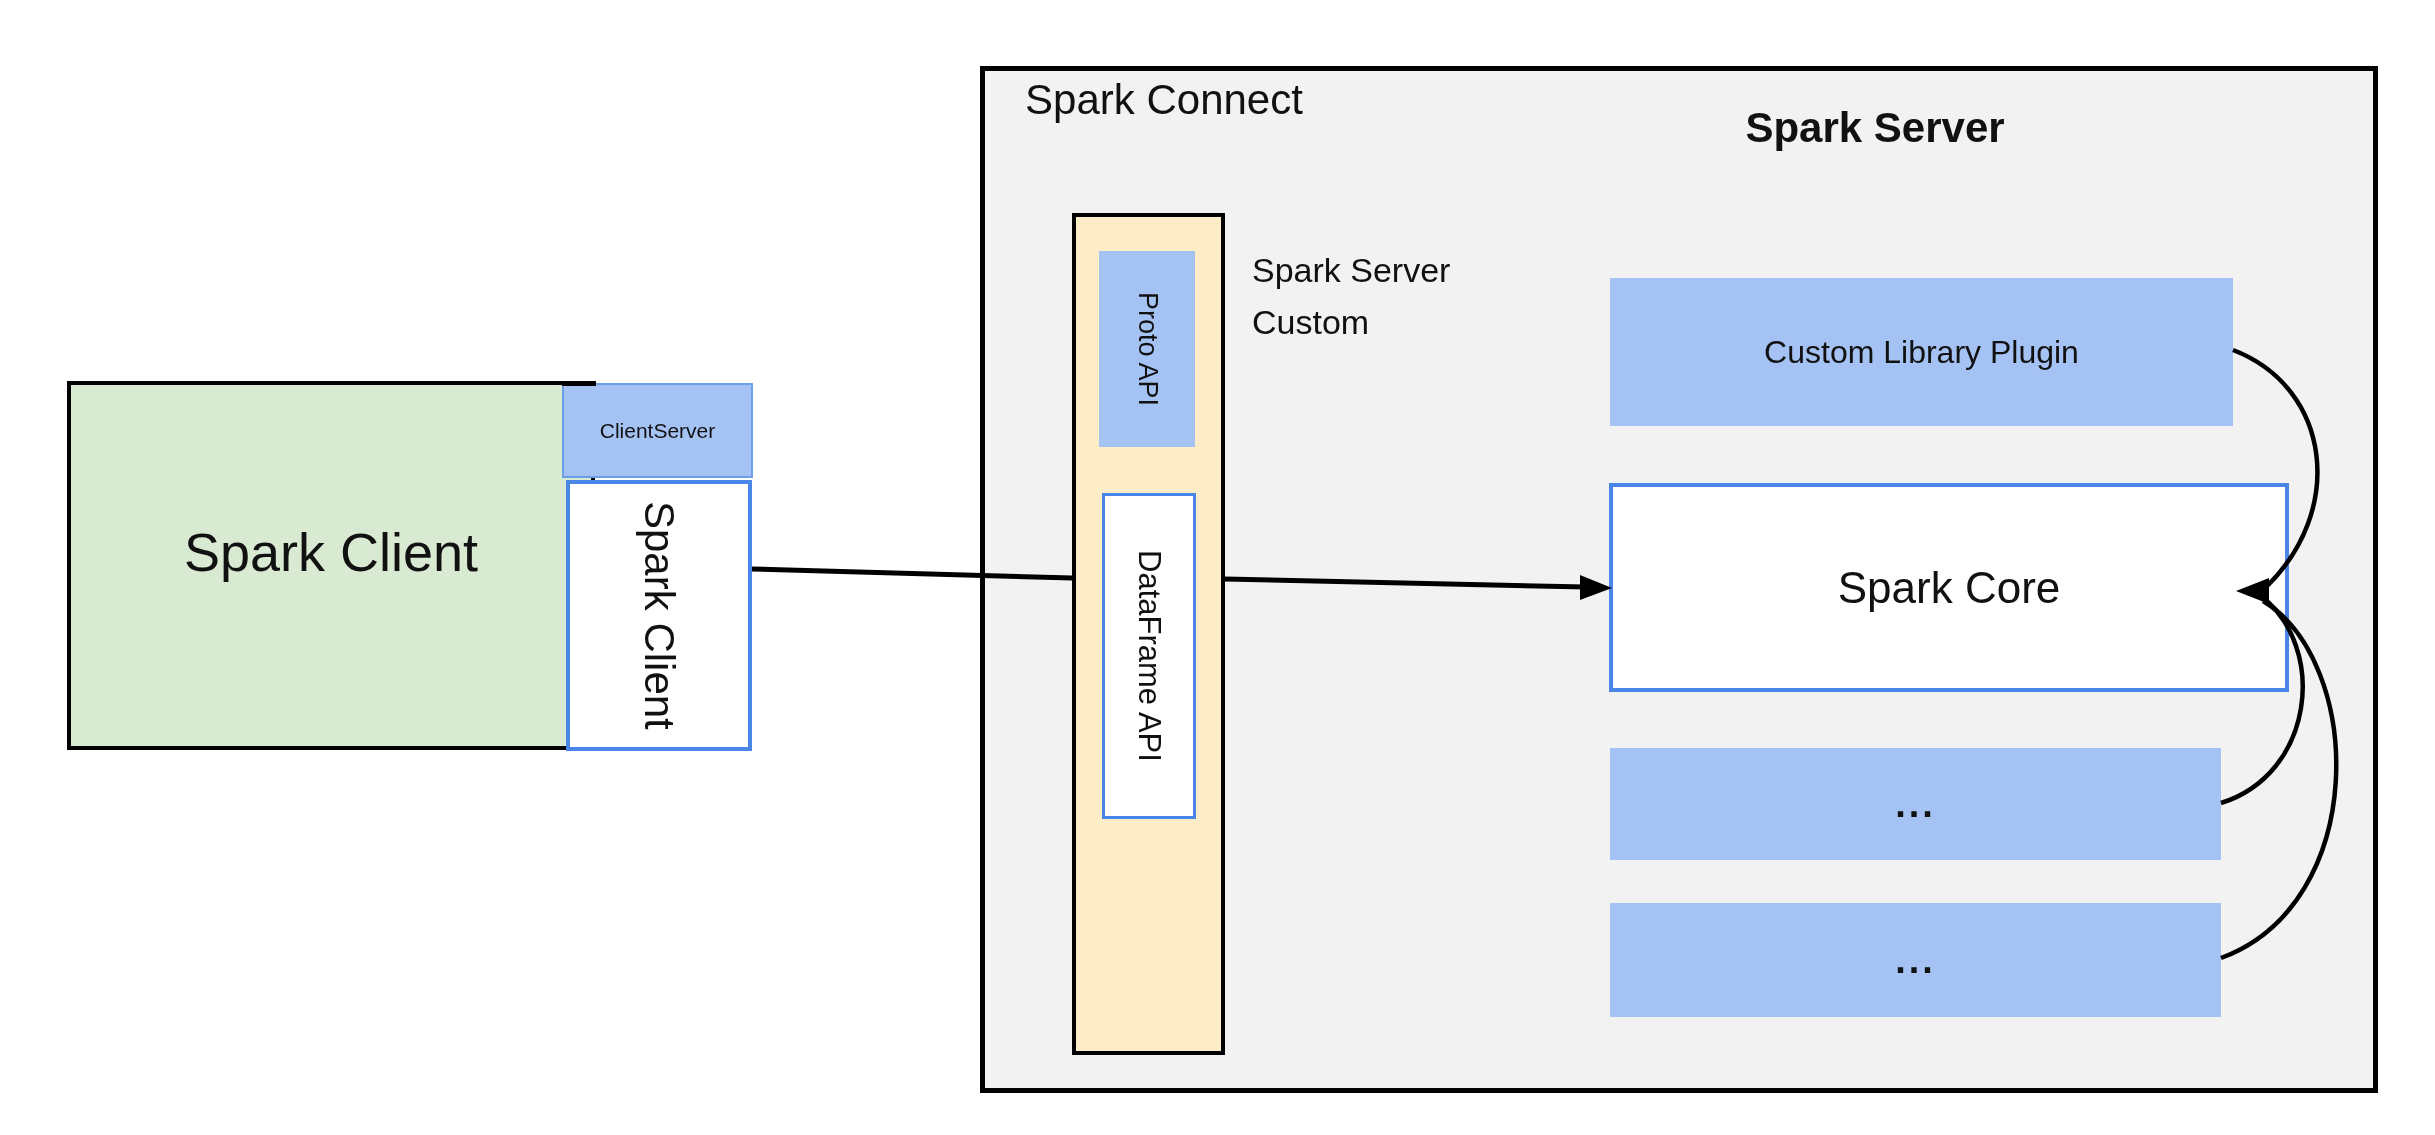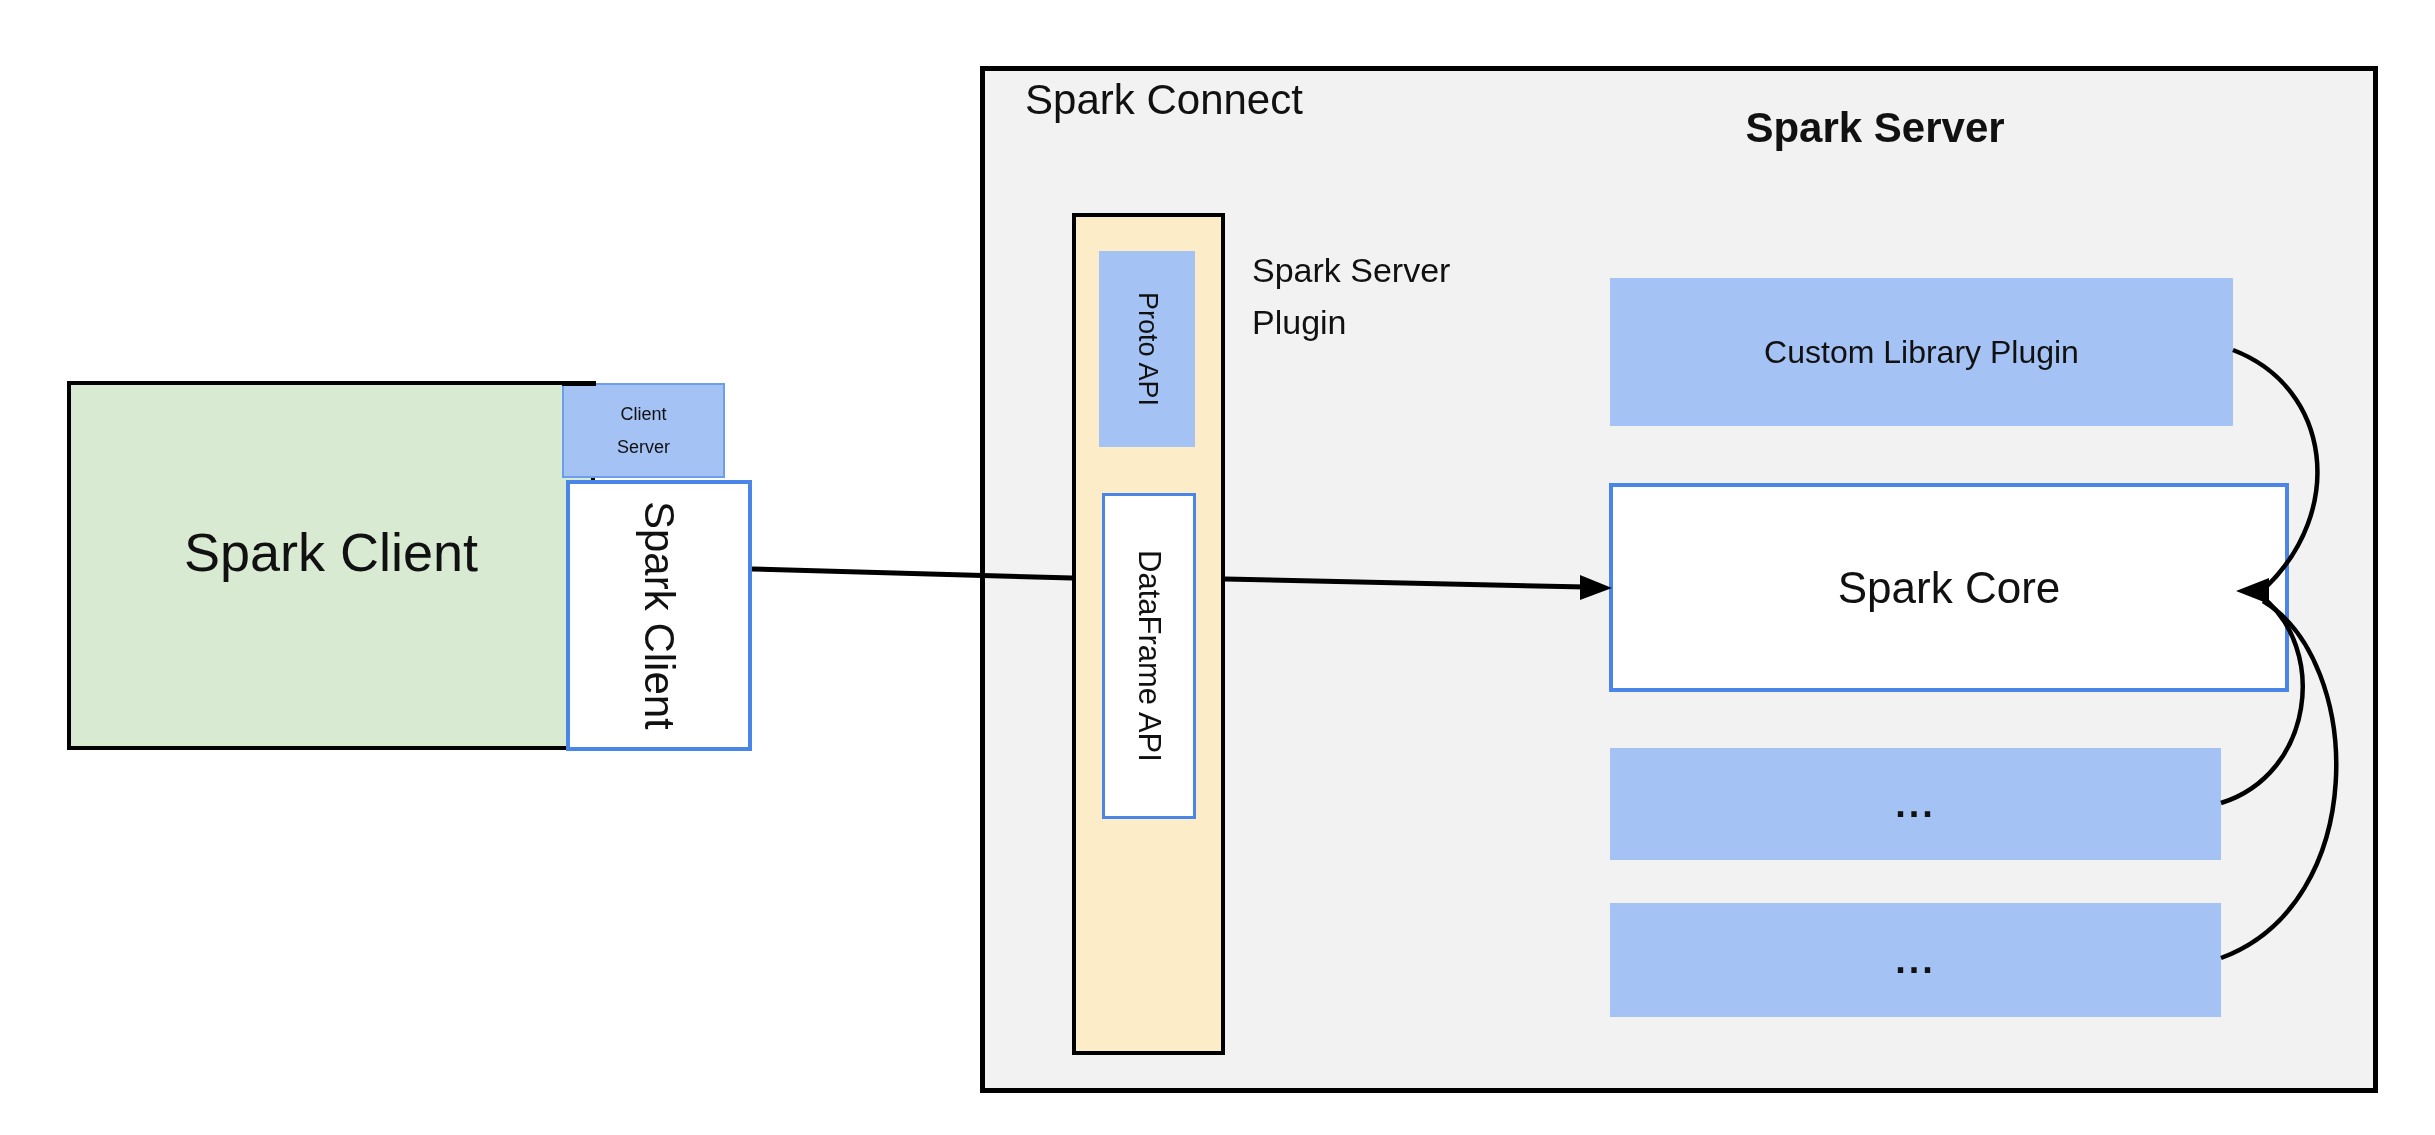--- a/index.html
+++ b/index.html
@@ -96,25 +96,25 @@
   .green-box {
     left: 67px; top: 381px; width: 528px; height: 369px;
     background: #d9ead3;
     border: 4px solid #000000;
   }
   .green-title {
     position: absolute; left: 0; top: 126px; width: 100%;
     font-size: 54px; line-height: 82px; text-align: center;
   }
   .package-box {
-    left: 562px; top: 383px; width: 163px; height: 95px;
+    left: 562px; top: 383px; width: 191px; height: 95px;
     background: #a4c2f4;
     border: 2px solid #6d9eeb;
-    display: flex; flex-direction: column; align-items: center; justify-content: center;
-    font-size: 18px; line-height: 33px; text-align: center;
+    display: flex; flex-direction: row; align-items: center; justify-content: center;
+    font-size: 21px; line-height: 33px; text-align: center;
   }
   .notch {
     left: 562px; top: 381px; width: 34px; height: 5px;
     background: #000000;
   }
   .spark-client-box {
     left: 566px; top: 480px; width: 186px; height: 271px;
     background: #ffffff;
     border: 4px solid #4a86e8;
     display: flex; align-items: center; justify-content: center;
@@ -142,21 +142,21 @@
   <div class="abs yellow-box"></div>
   <div class="abs proto-box">
     <span class="vtext">Proto  API</span>
   </div>
   <div class="abs dataframe-box">
     <span class="vtext">DataFrame API</span>
   </div>
 
   <div class="abs server-lib-label">
     <div>Spark Server</div>
-    <div>Plugin</div>
+    <div>Custom</div>
   </div>
 
   <div class="abs plugin-box">
     <span>Custom Library Plugin</span>
   </div>
   <div class="abs core-box">
     <span>Spark Core</span>
   </div>
   <div class="abs more-box-1">
     <span>...</span>

